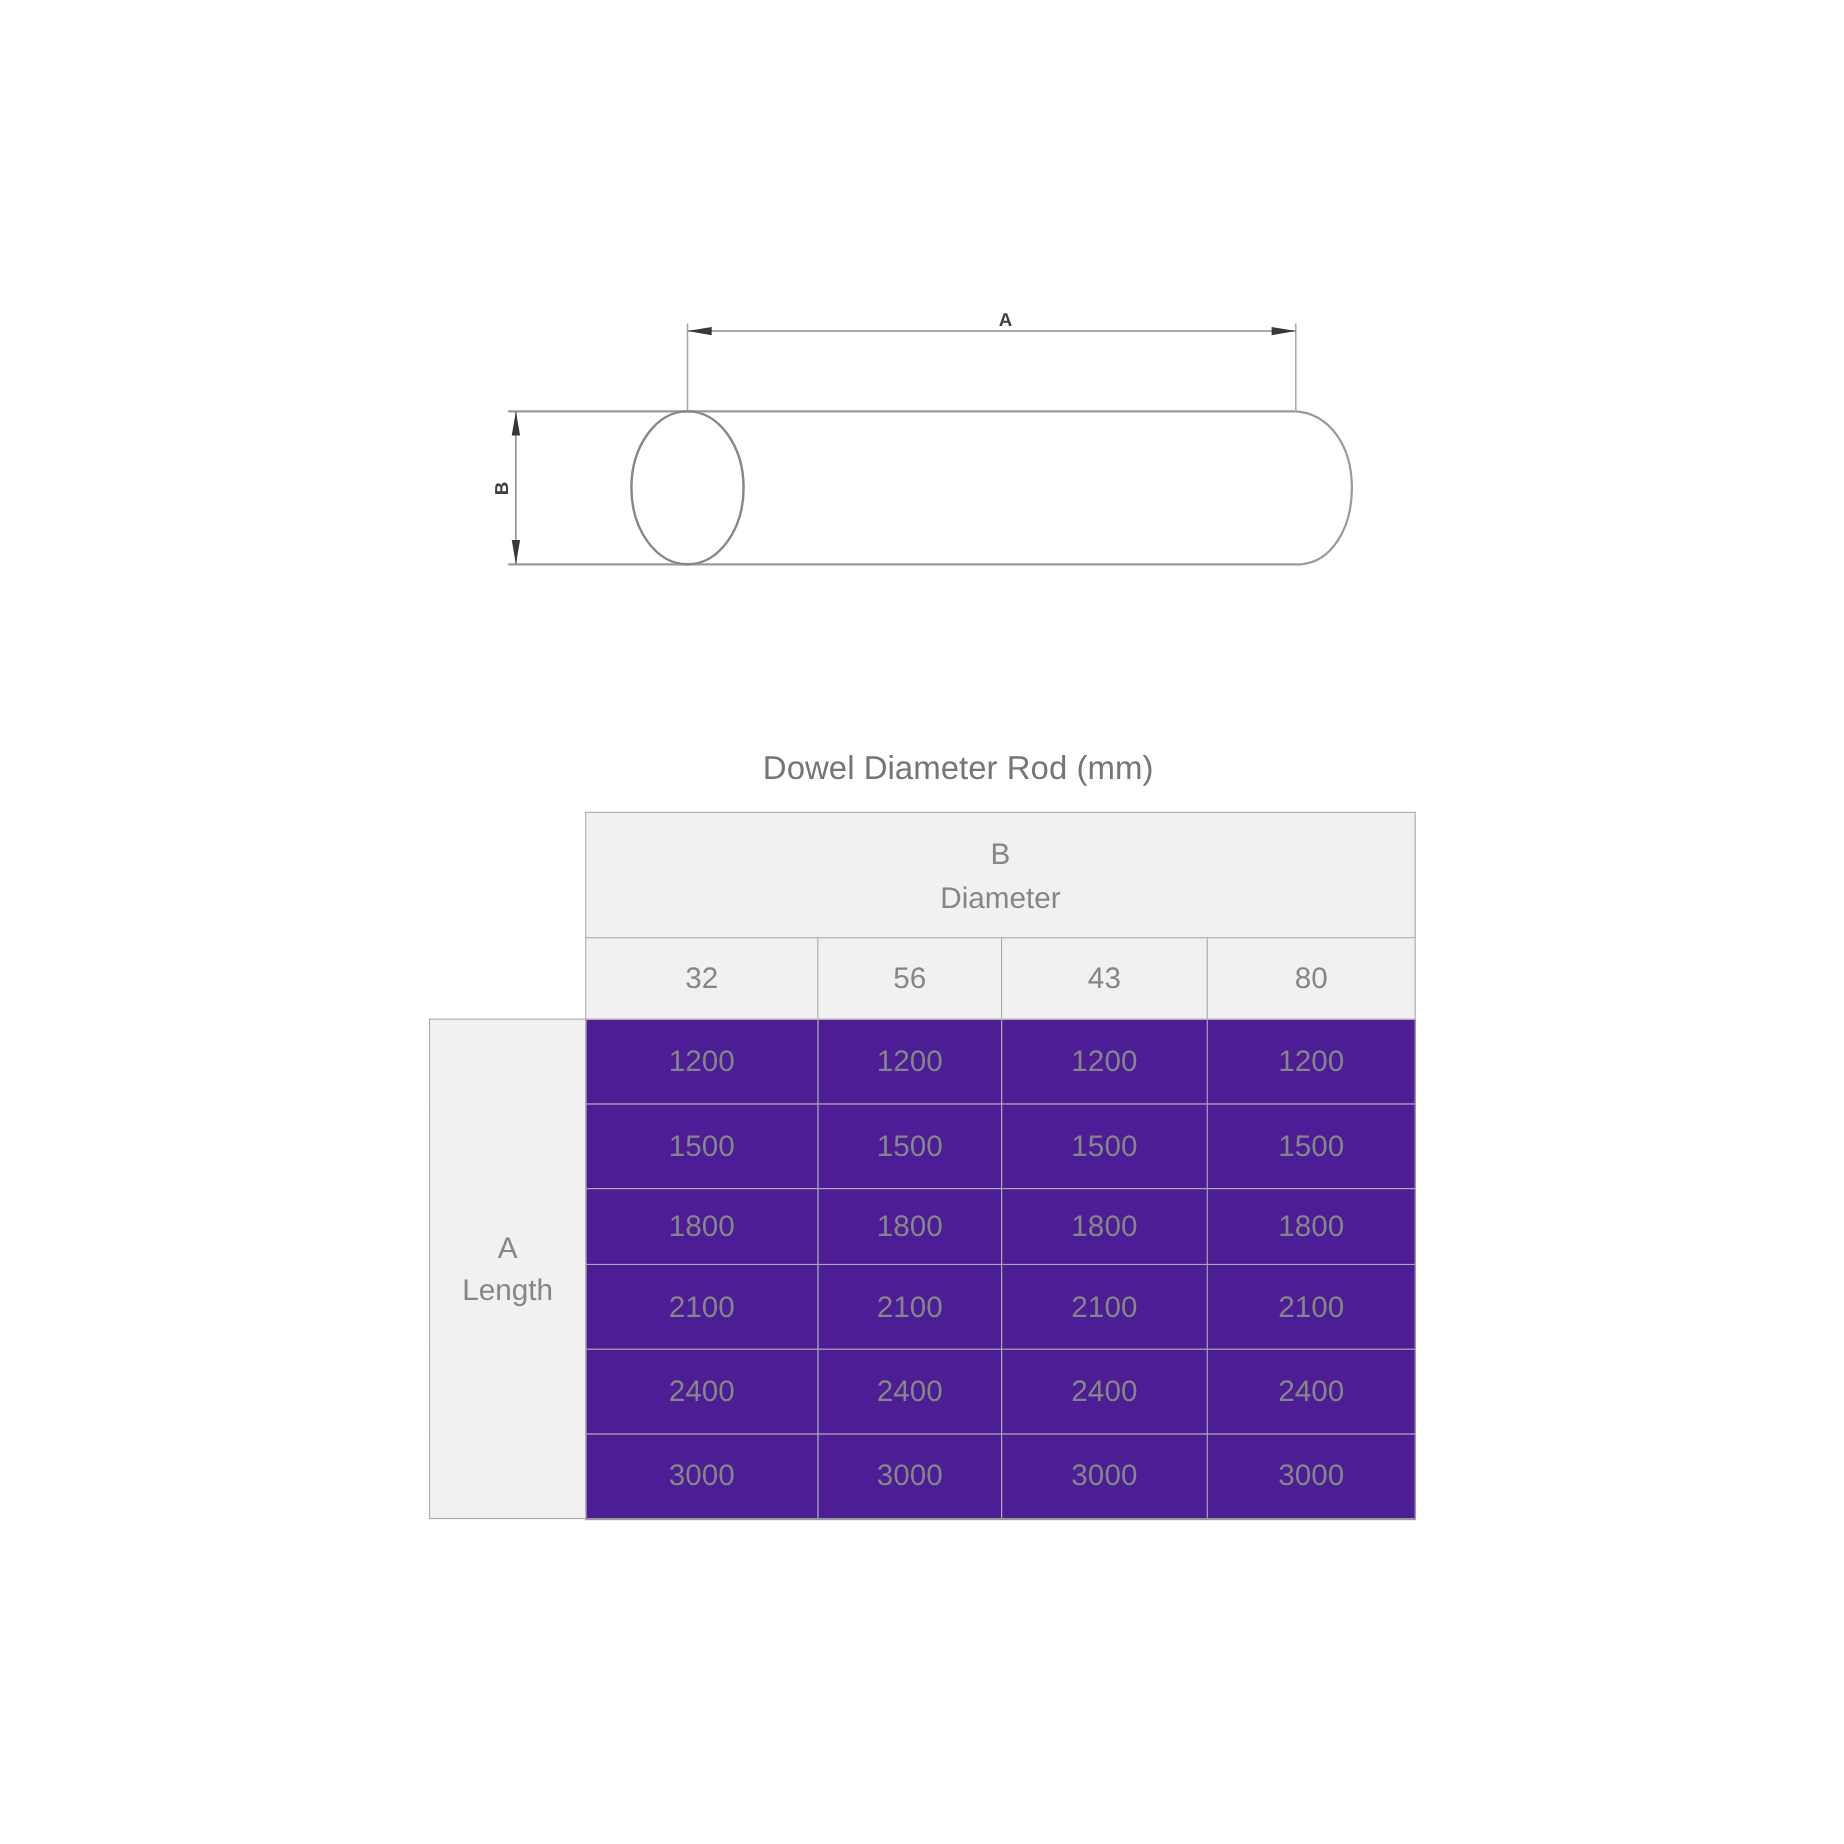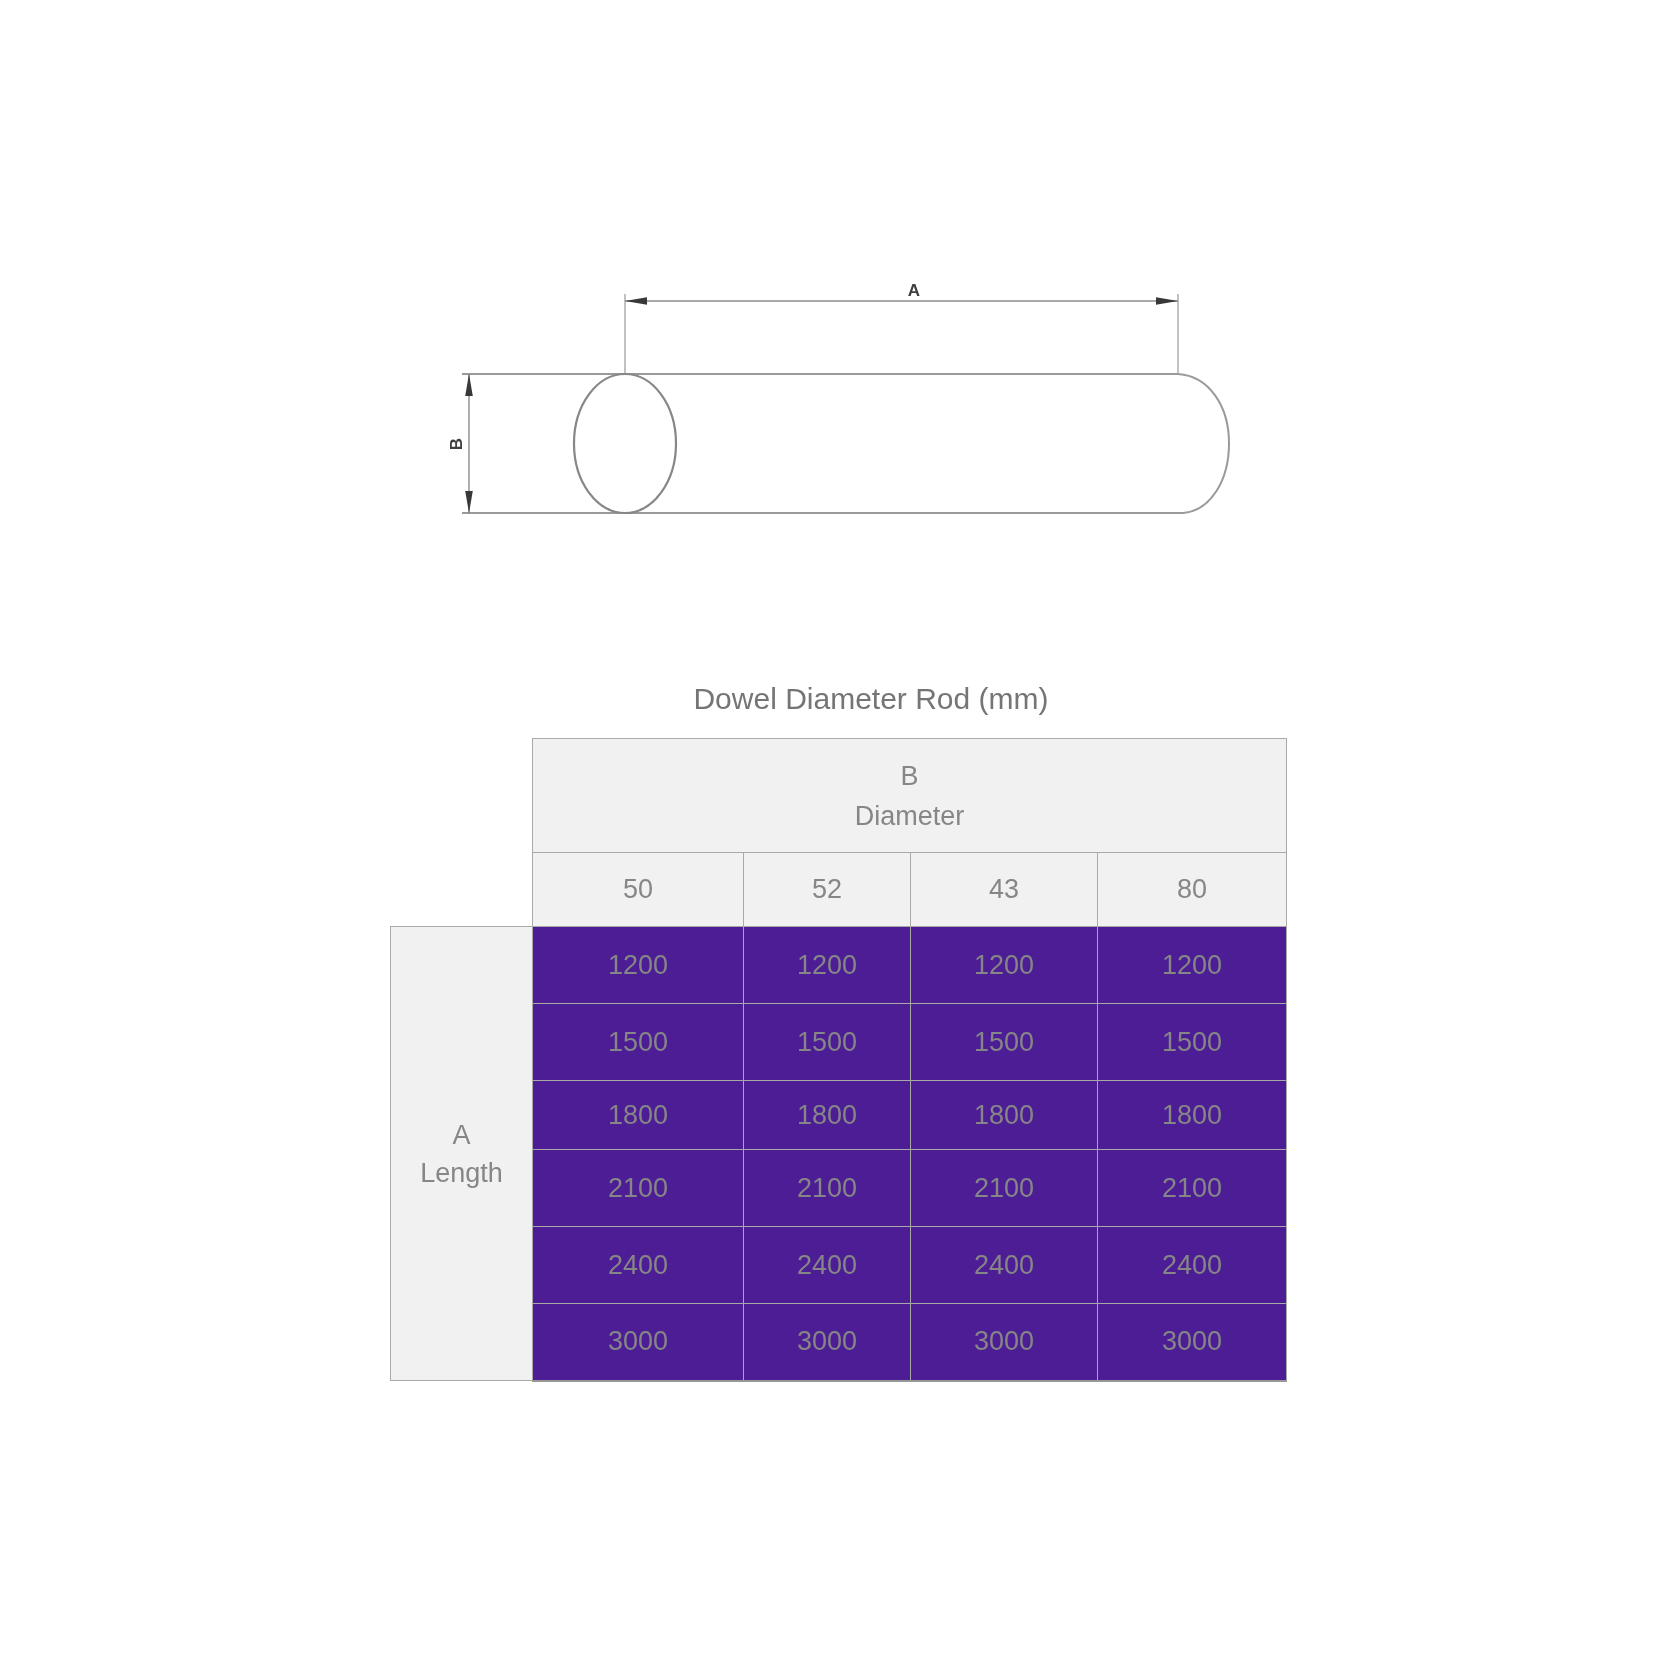--- a/index.html
+++ b/index.html
@@ -114,22 +114,22 @@
     </colgroup>
     <tbody>
       <tr style="height:114px">
         <td class="ghost" rowspan="2"></td>
         <th class="group-hdr" colspan="4">
           <span>B</span><br>
           <span>Diameter</span>
         </th>
       </tr>
       <tr style="height:74px">
-        <th class="col-hdr">50</th>
-        <th class="col-hdr">52</th>
+        <th class="col-hdr">32</th>
+        <th class="col-hdr">56</th>
         <th class="col-hdr">43</th>
         <th class="col-hdr">80</th>
       </tr>
       <tr style="height:77px">
         <th class="side-hdr" rowspan="6">
           <span>A</span><br>
           <span>Length</span>
         </th>
         <td class="val">1200</td>
         <td class="val">1200</td>

